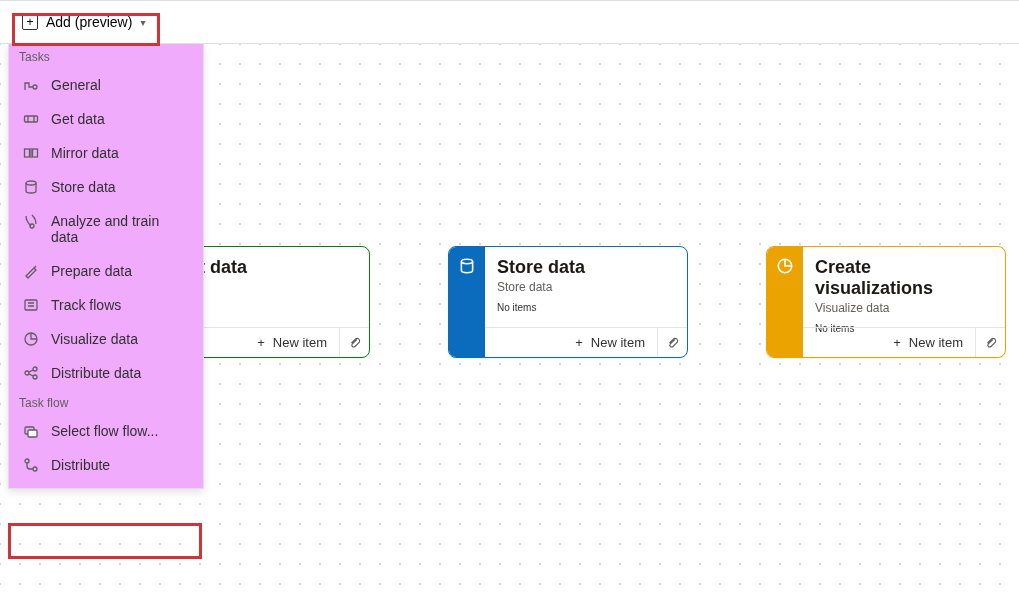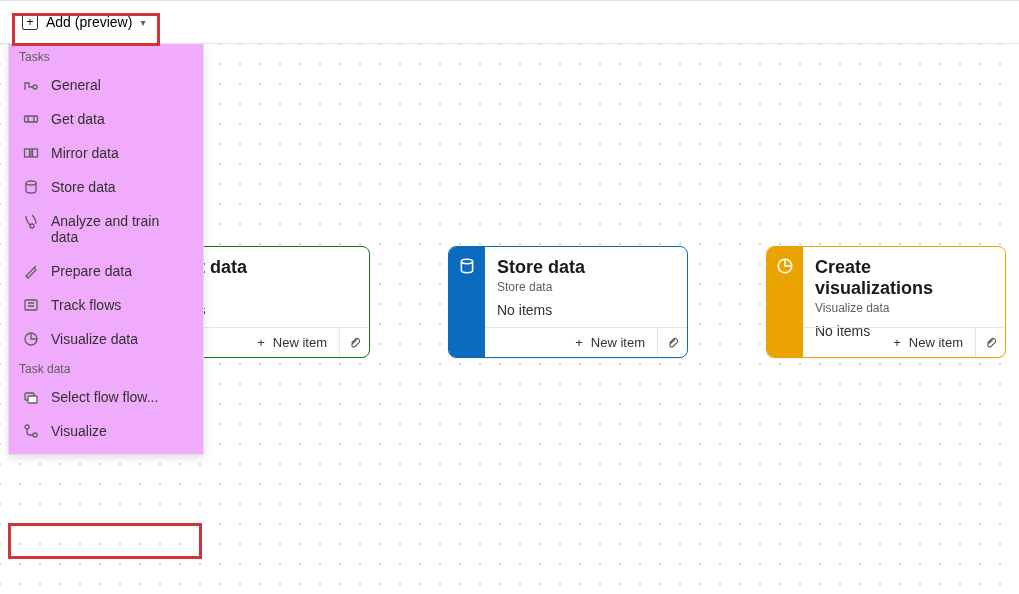--- a/index.html
+++ b/index.html
@@ -109,21 +109,21 @@
     }
     .card .body {
       flex: 1;
       display: flex;
       flex-direction: column;
       padding: 10px 12px 0 12px;
       position: relative;
     }
     .card .title { font-size: 18px; font-weight: 600; color: #1b1a19; }
     .card .subtitle { font-size: 12px; color: #605e5c; margin-top: 2px; }
-    .card .status { font-size: 14px; color: #323130; margin-top: 8px; }
+    .card .status { font-size: 10px; color: #323130; margin-top: 8px; }
     .card .footer {
       position: absolute;
       bottom: 0; left: 0; right: 0;
       height: 30px;
       border-top: 1px solid #e5e5e5;
       display: flex;
       align-items: stretch;
     }
     .card .newitem {
       flex: 1;
@@ -251,43 +251,54 @@
   <div class="item">
     <span class="mi">
       <svg width="16" height="16" viewBox="0 0 16 16" fill="none" stroke="#605e5c" stroke-width="1.3">
           <circle cx="8" cy="8" r="6"></circle>
           <path d="M8 2v6h6"></path>
         </svg>
     </span>
     <span>Visualize data</span>
   </div>
 
-
-
-  <div class="section">Task data</div>
+  <div class="item">
+    <span class="mi">
+      <svg width="16" height="16" viewBox="0 0 16 16" fill="none" stroke="#605e5c" stroke-width="1.3">
+          <circle cx="4" cy="8" r="2"></circle>
+          <circle cx="12" cy="4" r="2"></circle>
+          <circle cx="12" cy="12" r="2"></circle>
+          <path d="M6 7l4-2M6 9l4 2"></path>
+        </svg>
+    </span>
+    <span>Distribute data</span>
+  </div>
+
+
+  <div class="section">Task flow</div>
 
   <div class="item">
     <span class="mi">
       <svg width="16" height="16" viewBox="0 0 16 16" fill="none" stroke="#605e5c" stroke-width="1.3">
           <rect x="2" y="4" width="9" height="7" rx="1"></rect>
           <rect x="5" y="7" width="9" height="7" rx="1" fill="#fff"></rect>
         </svg>
     </span>
     <span>Select flow flow...</span>
   </div>
 
   <div class="item">
     <span class="mi">
       <svg width="16" height="16" viewBox="0 0 16 16" fill="none" stroke="#605e5c" stroke-width="1.3">
           <circle cx="4" cy="4" r="2"></circle>
           <circle cx="12" cy="12" r="2"></circle>
           <path d="M4 6v3a3 3 0 003 3h3"></path>
         </svg>
     </span>
-    <span>Visualize</span>
+    <span>Distribute</span>
   </div>
 </div>
 
 <div class="card green c1">
   <div class="stripe">
     <svg width="18" height="18" viewBox="0 0 16 16" fill="none" stroke="#fff" stroke-width="1.4">
         <path d="M8 2v8M5 7l3 3 3-3M3 13h10"></path>
       </svg>
   </div>
   <div class="body">

